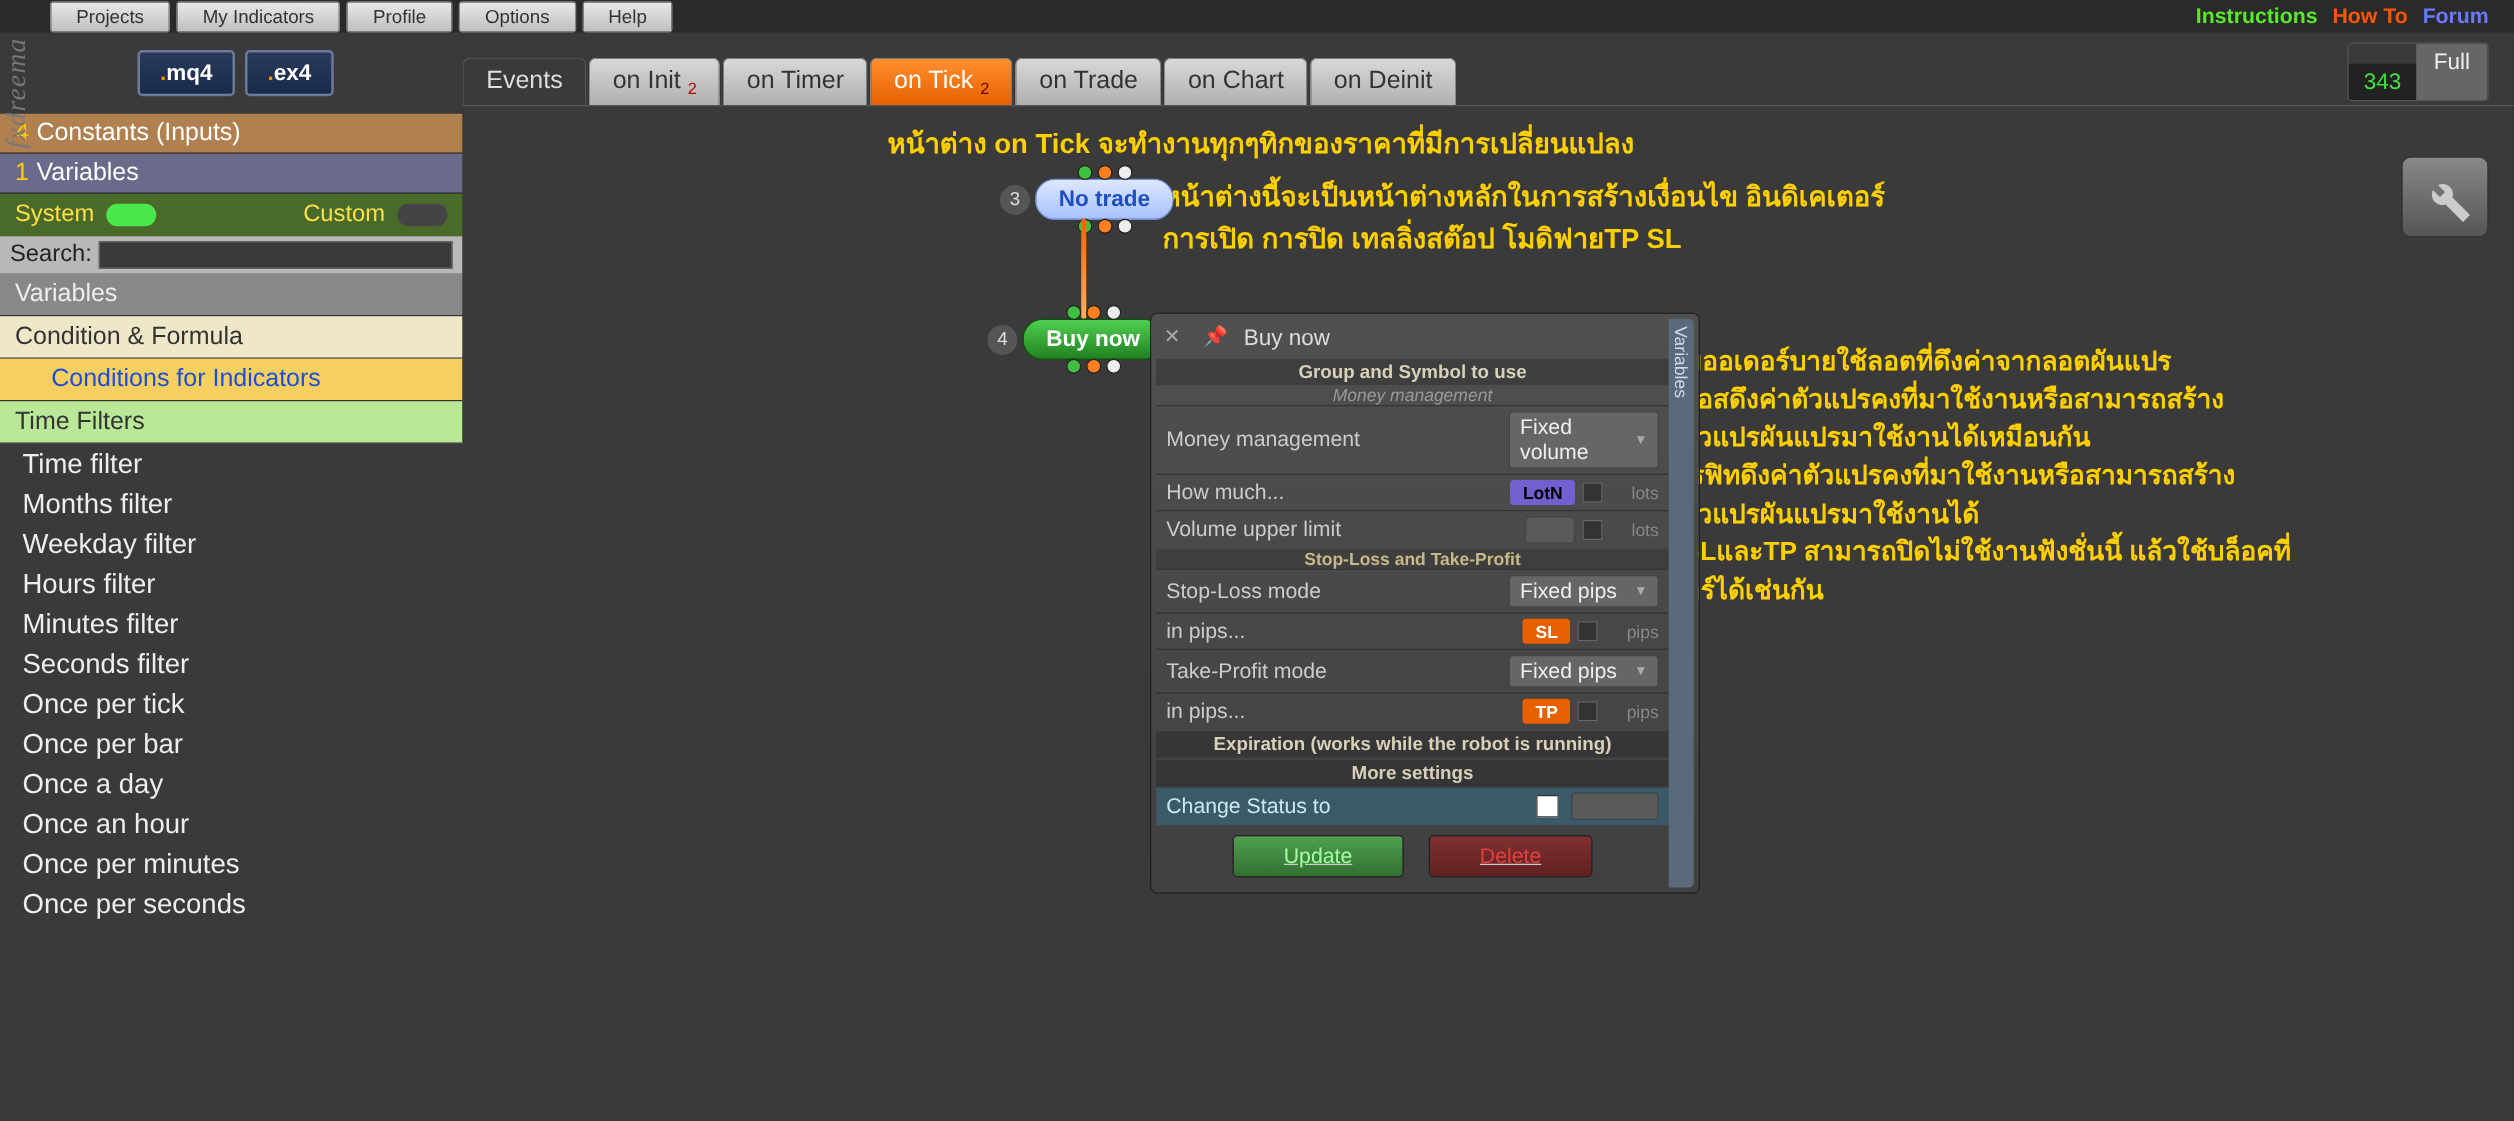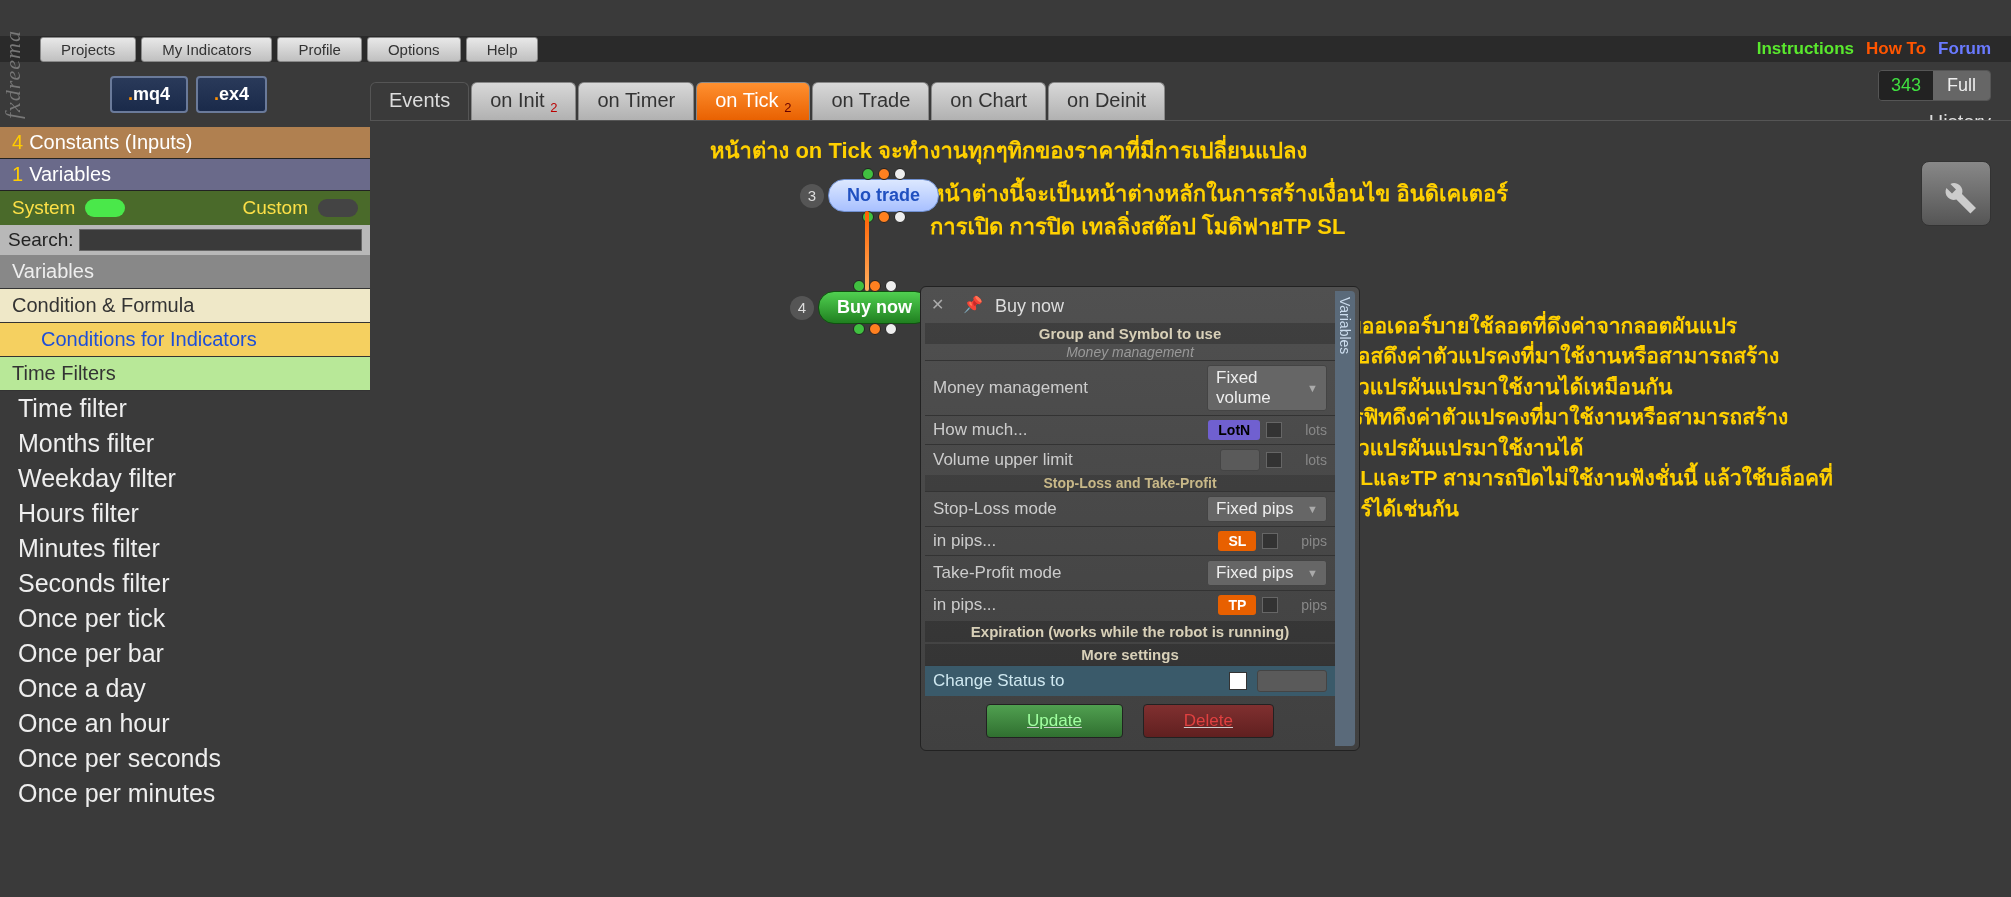--- a/index.html
+++ b/index.html
@@ -1,19 +1,19 @@
 <!DOCTYPE html>
 <html><head>
 <meta charset="utf-8">
 <style>
 * { margin: 0; padding: 0; box-sizing: border-box; font-family: Arial, sans-serif; }
 body { background: #3a3a3a; color: #ccc; width: 2011px; height: 897px; overflow: hidden; position: relative; }
 
 
-.menubar { height: 26px; background: #2a2a2a; display: flex; align-items: center; padding-left: 40px; margin-top: 36px; }
+.menubar { height: 26px; background: #2a2a2a; display: flex; align-items: center; padding-left: 40px; }
 .menubar .menu-item { background: linear-gradient(#e8e8e8, #c0c0c0); color: #333; padding: 3px 20px; margin-right: 5px; border: 1px solid #888; border-radius: 3px; font-size: 15px; cursor: pointer; }
 .menubar .right-links { margin-left: auto; margin-right: 20px; display: flex; gap: 12px; font-size: 17px; font-weight: bold; }
 .link-green { color: #5ae82e; }
 .link-orange { color: #ff5500; }
 .link-blue { color: #6a7aff; }
 
 
 .brand { position: absolute; left: 0; top: 30px; writing-mode: vertical-rl; transform: rotate(180deg); color: #777; font-size: 22px; font-style: italic; font-family: Georgia, serif; letter-spacing: 1px; }
 
 
@@ -37,21 +37,21 @@
 .search-row { background: #b8b8b8; padding: 4px 8px; display: flex; align-items: center; font-size: 19px; color: #222; }
 .search-row input { flex: 1; margin-left: 6px; background: #3a3a3a; border: 1px solid #666; height: 22px; color: #fff; padding: 0 6px; }
 
 .cat { font-size: 20px; padding: 5px 12px; border-bottom: 1px solid #333; cursor: pointer; }
 .cat-vars { background: #888; color: #eee; }
 .cat-cond { background: #efe8c8; color: #333; }
 .cat-condind { background: #f5d060; color: #1d4ed8; padding-left: 41px; }
 .cat-time { background: #b8e898; color: #333; }
 
 .filter-list { background: #3a3a3a; }
-.filter-list .item { color: #eee; font-size: 25px; padding: 3px 18px; cursor: pointer; }
+.filter-list .item { color: #eee; font-size: 22px; padding: 3px 18px; cursor: pointer; }
 
 
 .event-tabs { display: flex; position: absolute; top: 20px; left: 0; }
 .etab { background: linear-gradient(#d8d8d8, #b0b0b0); color: #333; padding: 6px 18px; font-size: 20px; border: 1px solid #888; border-bottom: none; border-radius: 6px 6px 0 0; margin-right: 2px; cursor: pointer; }
 .etab.dark { background: #3a3a3a; color: #ddd; border-color: #555; }
 .etab.active { background: linear-gradient(#ff9030, #e86000); color: #fff; }
 .etab .sub { color: #b00; font-size: 13px; vertical-align: sub; }
 
 
 .canvas { position: absolute; top: 58px; left: 0; right: 0; bottom: 0; background: #3a3a3a; border-top: 1px solid #555; }
@@ -94,21 +94,21 @@
 .prop-row .txt-input { background: #5a5a5a; border: 1px solid #444; width: 70px; height: 22px; border-radius: 3px; }
 .prop-footer { display: flex; gap: 20px; padding: 8px; justify-content: center; text-decoration: underline; }
 .btn-update { background: linear-gradient(#50a050, #307030); color: #a0ffa0; border: 1px solid #222; padding: 6px 40px; border-radius: 4px; font-size: 17px; cursor: pointer; }
 .btn-delete { background: linear-gradient(#803030, #602020); color: #e04040; border: 1px solid #222; padding: 6px 40px; border-radius: 4px; font-size: 17px; cursor: pointer; }
 .side-tab { writing-mode: vertical-rl; background: #5a6a7a; color: #cde; font-size: 14px; padding: 6px 2px; border-radius: 0 4px 4px 0; cursor: pointer; }
 .chk-white { width: 18px; height: 18px; background: #fff; border: 1px solid #333; }
 
 
 .top-right { position: absolute; top: 8px; right: 20px; text-align: right; }
 .pill-box { display: inline-flex; border: 1px solid #555; border-radius: 4px; overflow: hidden; font-size: 18px; }
-.pill-num { background: #222; color: #40e040; padding: 4px 12px; }
+.pill-num { background: #222; color: #40e040; padding: 4px 12px; margin-top: 16px; }
 .pill-full { background: #666; color: #eee; padding: 4px 14px; }
 .history { color: #ddd; font-size: 20px; margin-top: 10px; cursor: pointer; }
 .wrench-btn { position: absolute; top: 40px; right: 20px; width: 70px; height: 65px; background: linear-gradient(#888,#555); border: 1px solid #333; border-radius: 8px; display: flex; align-items: center; justify-content: center; cursor: pointer; }
 .wrench-btn svg { width: 48px; height: 48px; fill: #ccc; }
 </style>
 </head>
 <body>
 
 <div class="menubar">
   <div class="menu-item">Projects</div>
@@ -153,22 +153,22 @@
       <div class="item">Time filter</div>
       <div class="item">Months filter</div>
       <div class="item">Weekday filter</div>
       <div class="item">Hours filter</div>
       <div class="item">Minutes filter</div>
       <div class="item">Seconds filter</div>
       <div class="item">Once per tick</div>
       <div class="item">Once per bar</div>
       <div class="item">Once a day</div>
       <div class="item">Once an hour</div>
+      <div class="item">Once per minutes</div>
       <div class="item">Once per seconds</div>
-      <div class="item">Once per minutes</div>
     </div>
   </div>
 
   <div class="right-col">
     <div class="top-right">
       <div class="pill-box">
         <span class="pill-num">343</span>
         <span class="pill-full">Full</span>
       </div>
       <div class="history">History</div>

